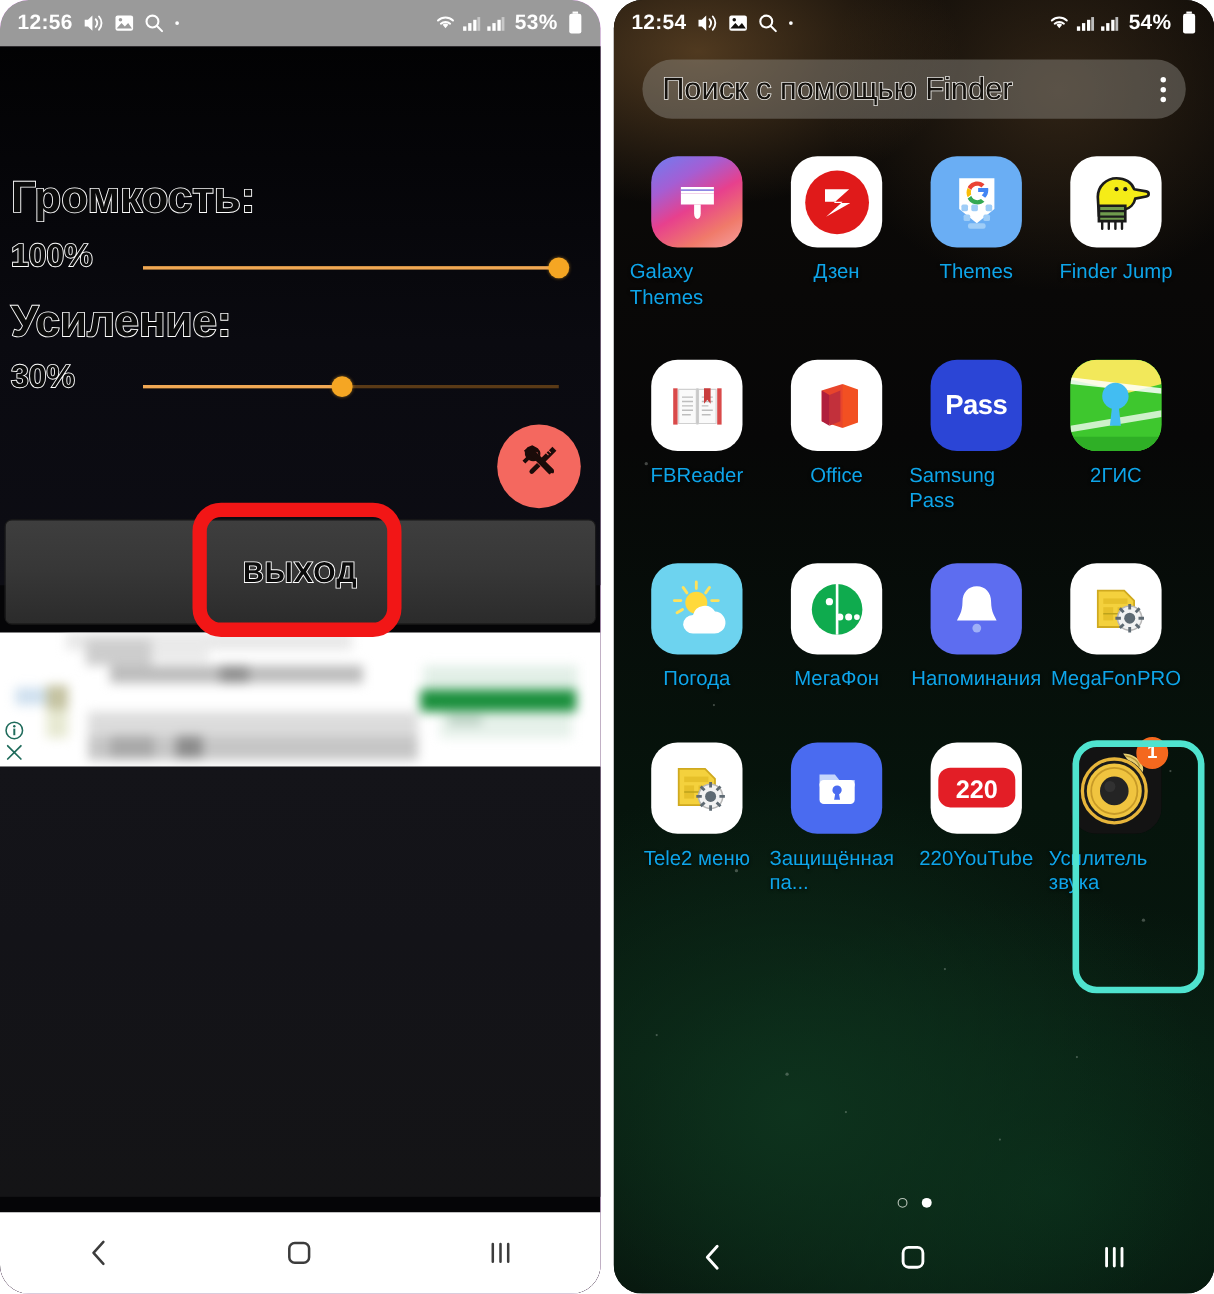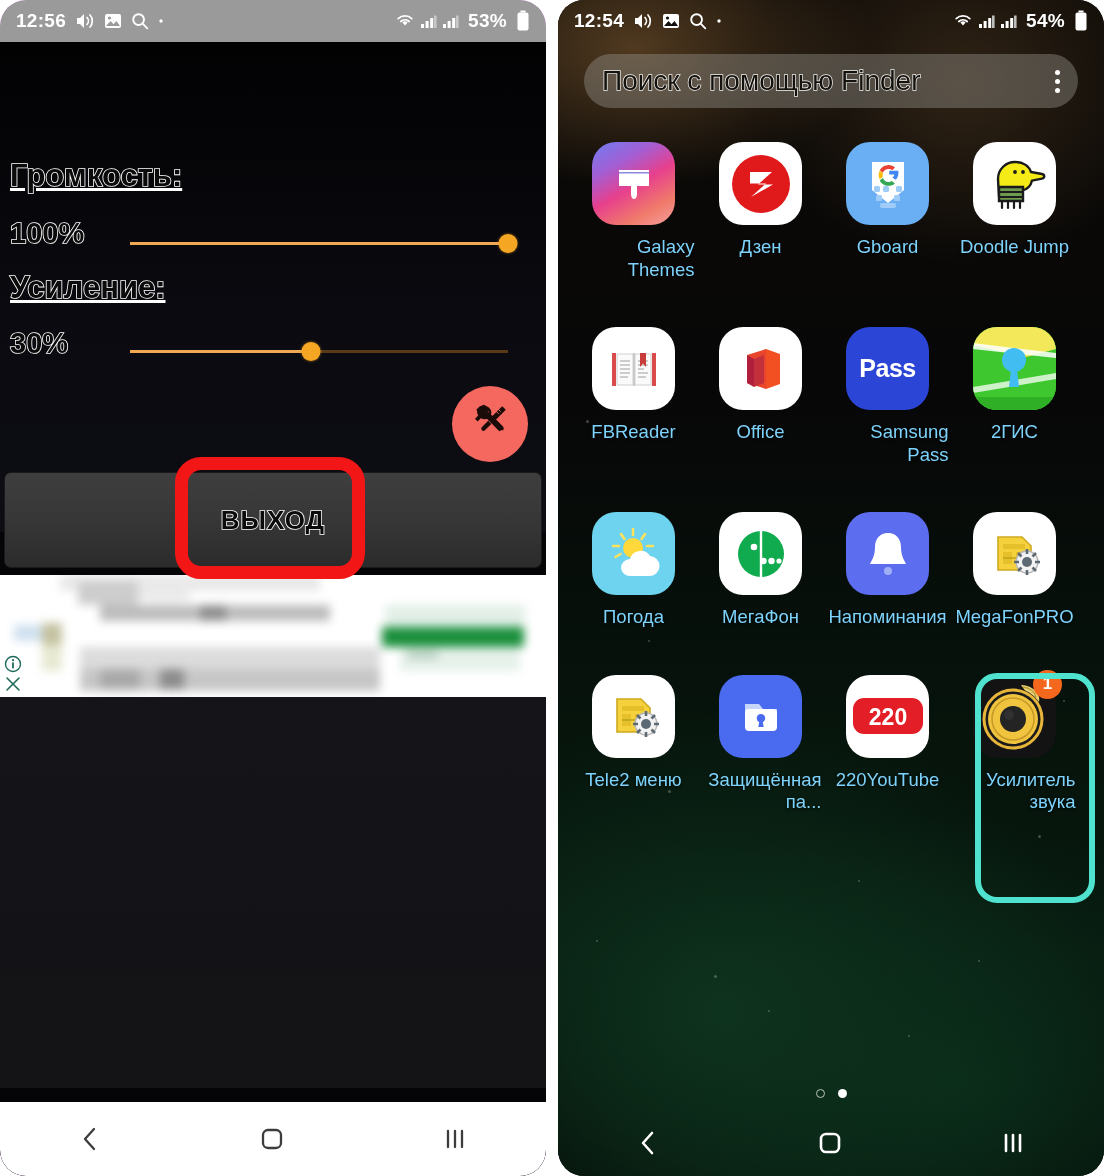--- a/index.html
+++ b/index.html
@@ -45,22 +45,21 @@
     background: linear-gradient(180deg,#020203 0%, #0a0a10 55%, #0d0d14 100%);
   }
   .lbl-outline {
     color:#0b0b0b;
     -webkit-text-stroke: 1.6px #ffffff;
     paint-order: stroke fill;
     font-weight: 700;
   }
   .h-title {
     position:absolute; left: 10px;
-    font-size: 31px;
-    text-decoration: underline;
+    font-size: 40px;
   }
   .v-title { top: 116px; }
   .g-title { top: 228px; }
   .pct {
     position:absolute; left: 10px; font-size: 29px;
   }
   .v-pct { top: 175px; }
   .g-pct { top: 285px; text-align: center; }
 
   .slider-wrap { position:absolute; left: 130px; right: 38px; height: 32px; }
@@ -160,21 +159,21 @@
   .cell {
     width: 127px; padding-top: 10px;
     display:flex; flex-direction:column; align-items:center;
   }
   .icon-box {
     width: 83px; height: 83px; border-radius: 24px;
     display:flex; align-items:center; justify-content:center;
     overflow:hidden; position:relative;
   }
   .app-label {
-    margin-top: 11px; font-size: 18.5px; color:#7dd3fc; text-align:right;
+    margin-top: 11px; font-size: 18.5px; color:#0ea5e9; text-align:left;
     line-height: 1.22; max-width: 122px; word-break: break-word;
     text-shadow: 0 1px 3px rgba(0,0,0,.85);
   }
   .r1 { margin-top: 0px; }
   .r2 { margin-top: 36px; }
   .r3 { margin-top: 36px; }
   .r4 { margin-top: 36px; }
 
   .teal-ring {
     position:absolute; right: 9px; top: 673px;
@@ -511,36 +510,36 @@
                   <rect x="16" y="32" width="6" height="6" rx="1.5"></rect>
                     <rect x="25" y="32" width="6" height="6" rx="1.5"></rect>
                     <rect x="38" y="32" width="6" height="6" rx="1.5"></rect>
                   <rect x="18" y="41" width="6" height="6" rx="1.5"></rect>
                     <rect x="36" y="41" width="6" height="6" rx="1.5"></rect>
                   <rect x="22" y="49" width="16" height="5" rx="2"></rect>
                 </g>
               </svg>
             </div>
           </div>
-          <div class="app-label">Gboard</div>
+          <div class="app-label">Themes</div>
         </div>
         <div class="cell">
           <div class="icon-wrap">
             <div class="icon-box" style="background:#fff;">
               <svg width="70" height="70" viewBox="0 0 70 70">
                 <path d="M18 30c0-10 8-17 17-17 8 0 14 4 16 10l11 2c3 .5 3 4 0 4.6l-10 2c-1 5-5 9-10 10v6H19z" fill="#f5ec17" stroke="#1b1b1b" stroke-width="2.4" stroke-linejoin="round"></path>
                 <path d="M19 38h24v14H19z" fill="#6f9b4e" stroke="#1b1b1b" stroke-width="2.4"></path>
                 <path d="M19 43h24M19 48h24" stroke="#1b1b1b" stroke-width="2"></path>
                 <path d="M22 52v7M28 52v7M34 52v7M40 52v7" stroke="#1b1b1b" stroke-width="2.2" stroke-linecap="round"></path>
                 <circle cx="35" cy="23" r="1.9" fill="#1b1b1b"></circle>
                   <circle cx="43" cy="23" r="1.9" fill="#1b1b1b"></circle>
               </svg>
             </div>
           </div>
-          <div class="app-label">Doodle Jump</div>
+          <div class="app-label">Finder Jump</div>
         </div>
       </div>
 
       <div class="row r2">
         <div class="cell">
           <div class="icon-wrap">
             <div class="icon-box" style="background:#fff;">
               <svg width="60" height="60" viewBox="0 0 60 60">
                 <rect x="8" y="14" width="4" height="33" fill="#d94a4a"></rect>
                   <rect x="48" y="14" width="4" height="33" fill="#d94a4a"></rect>

